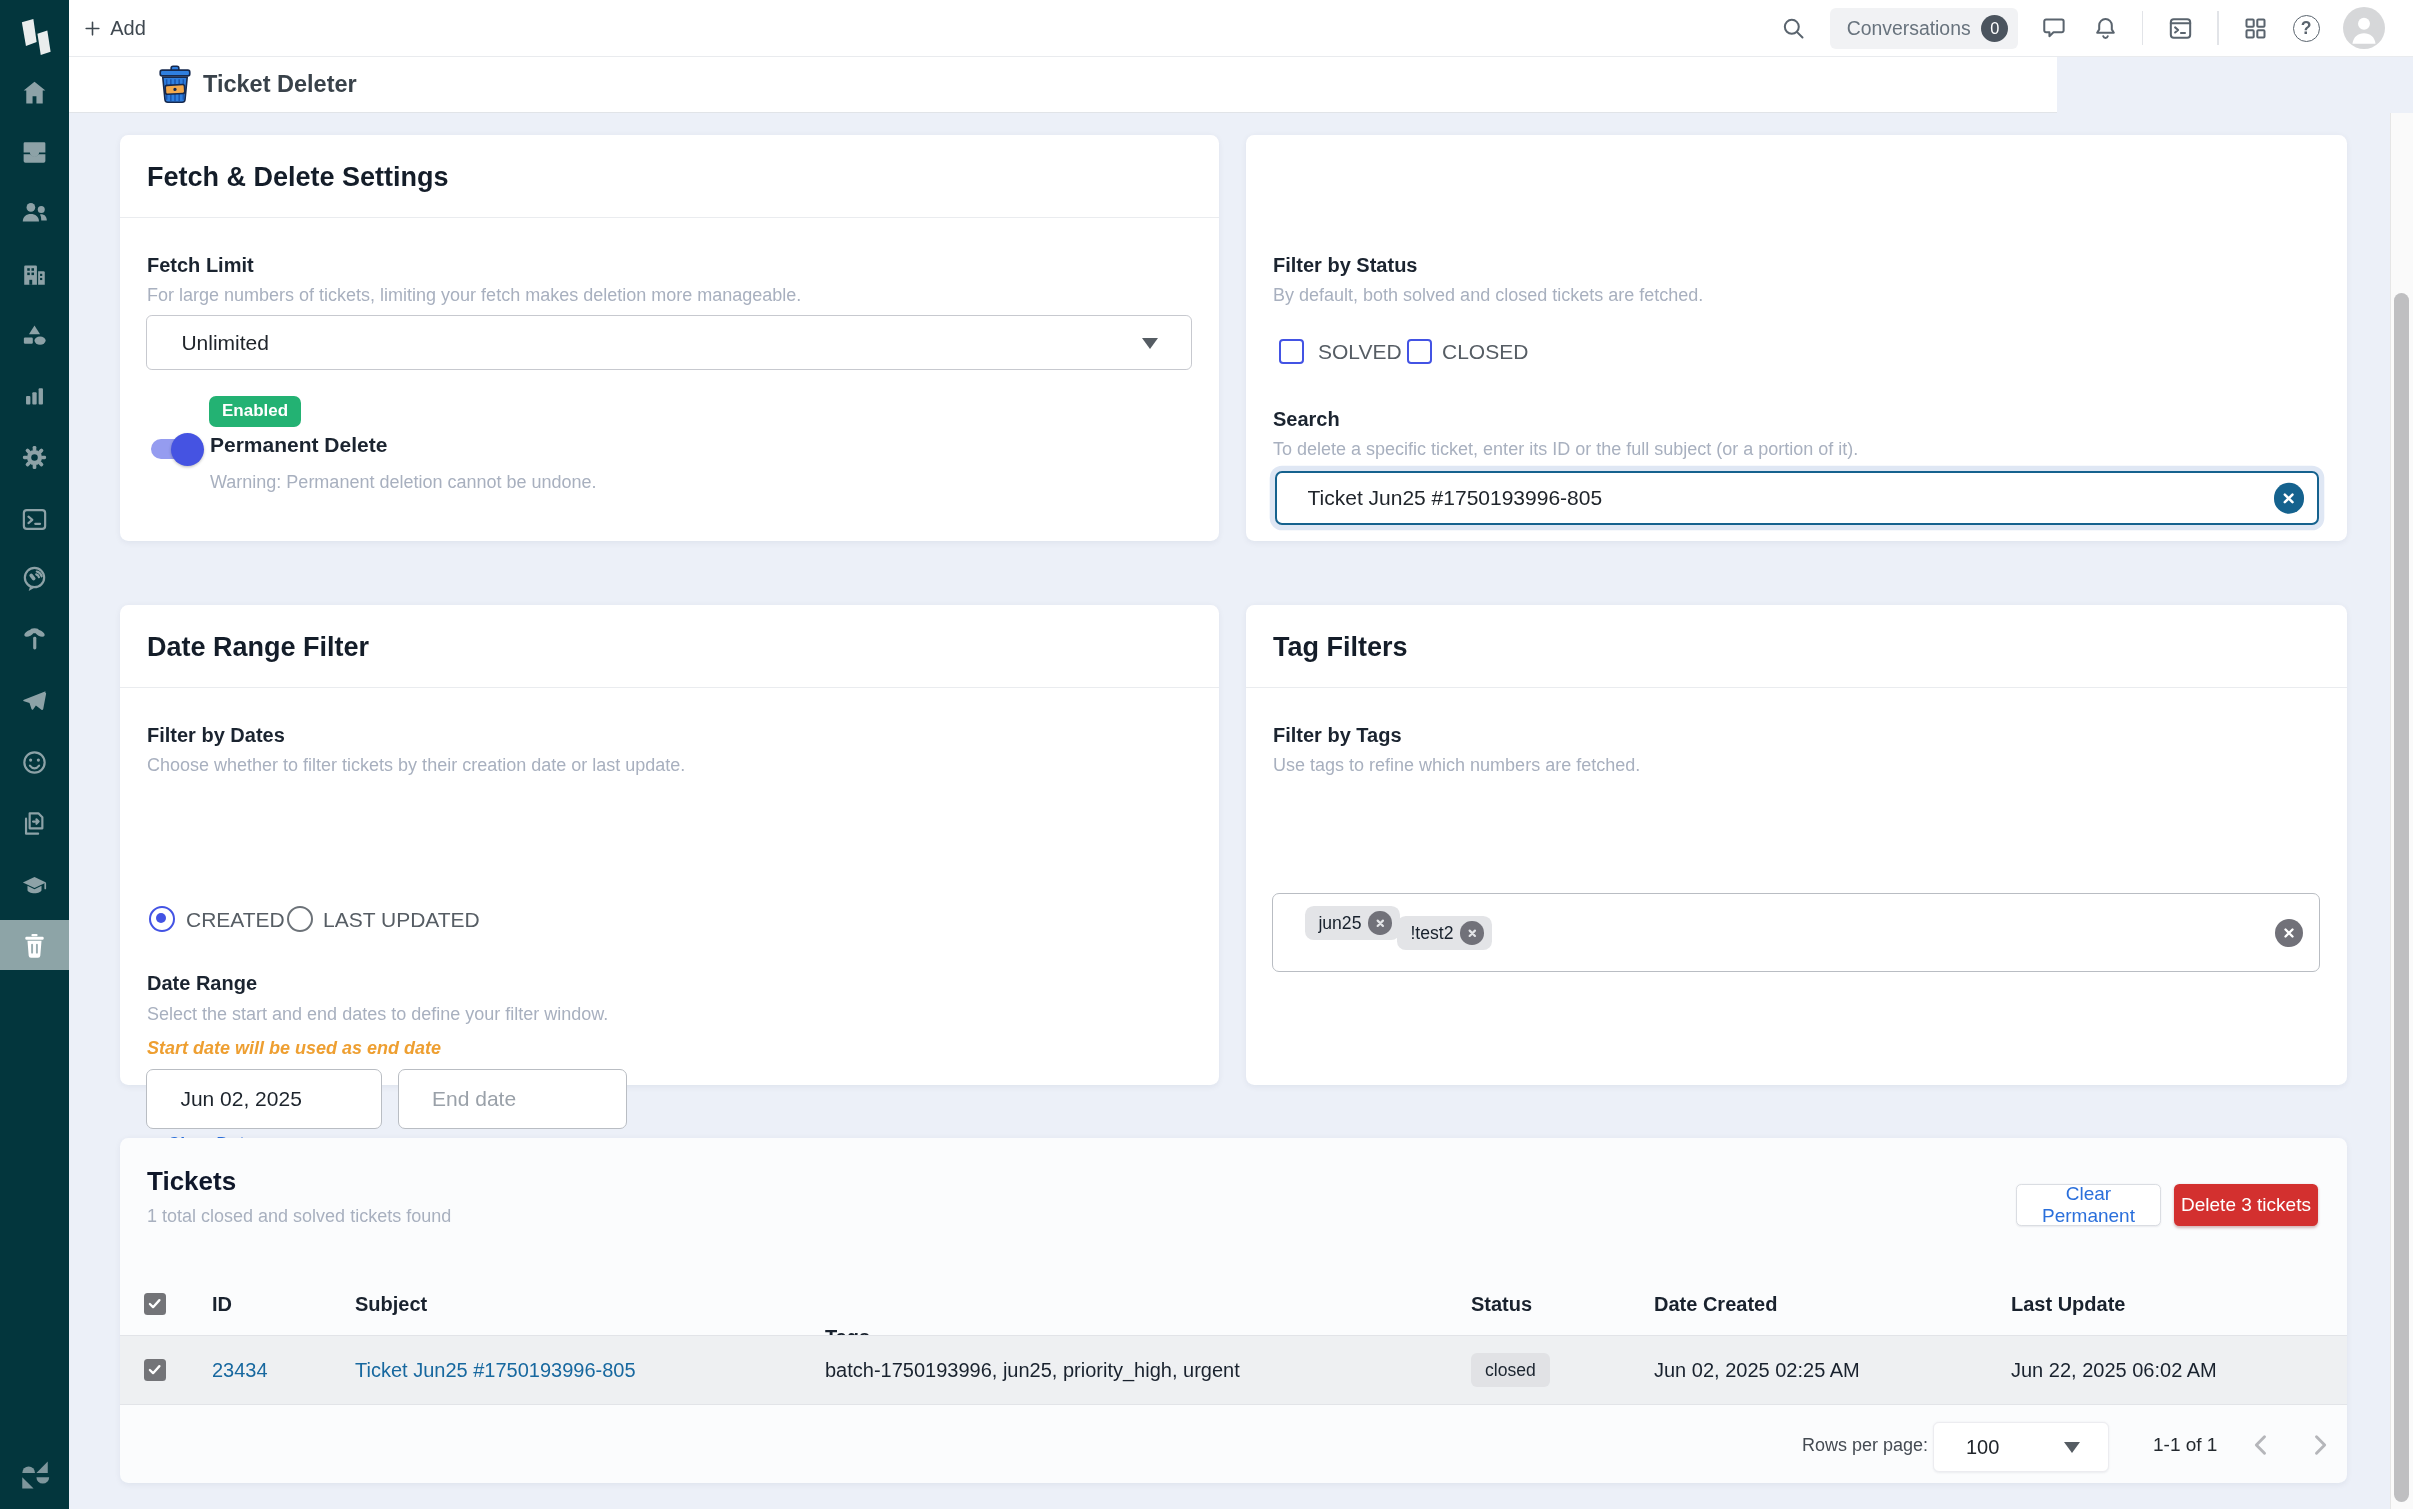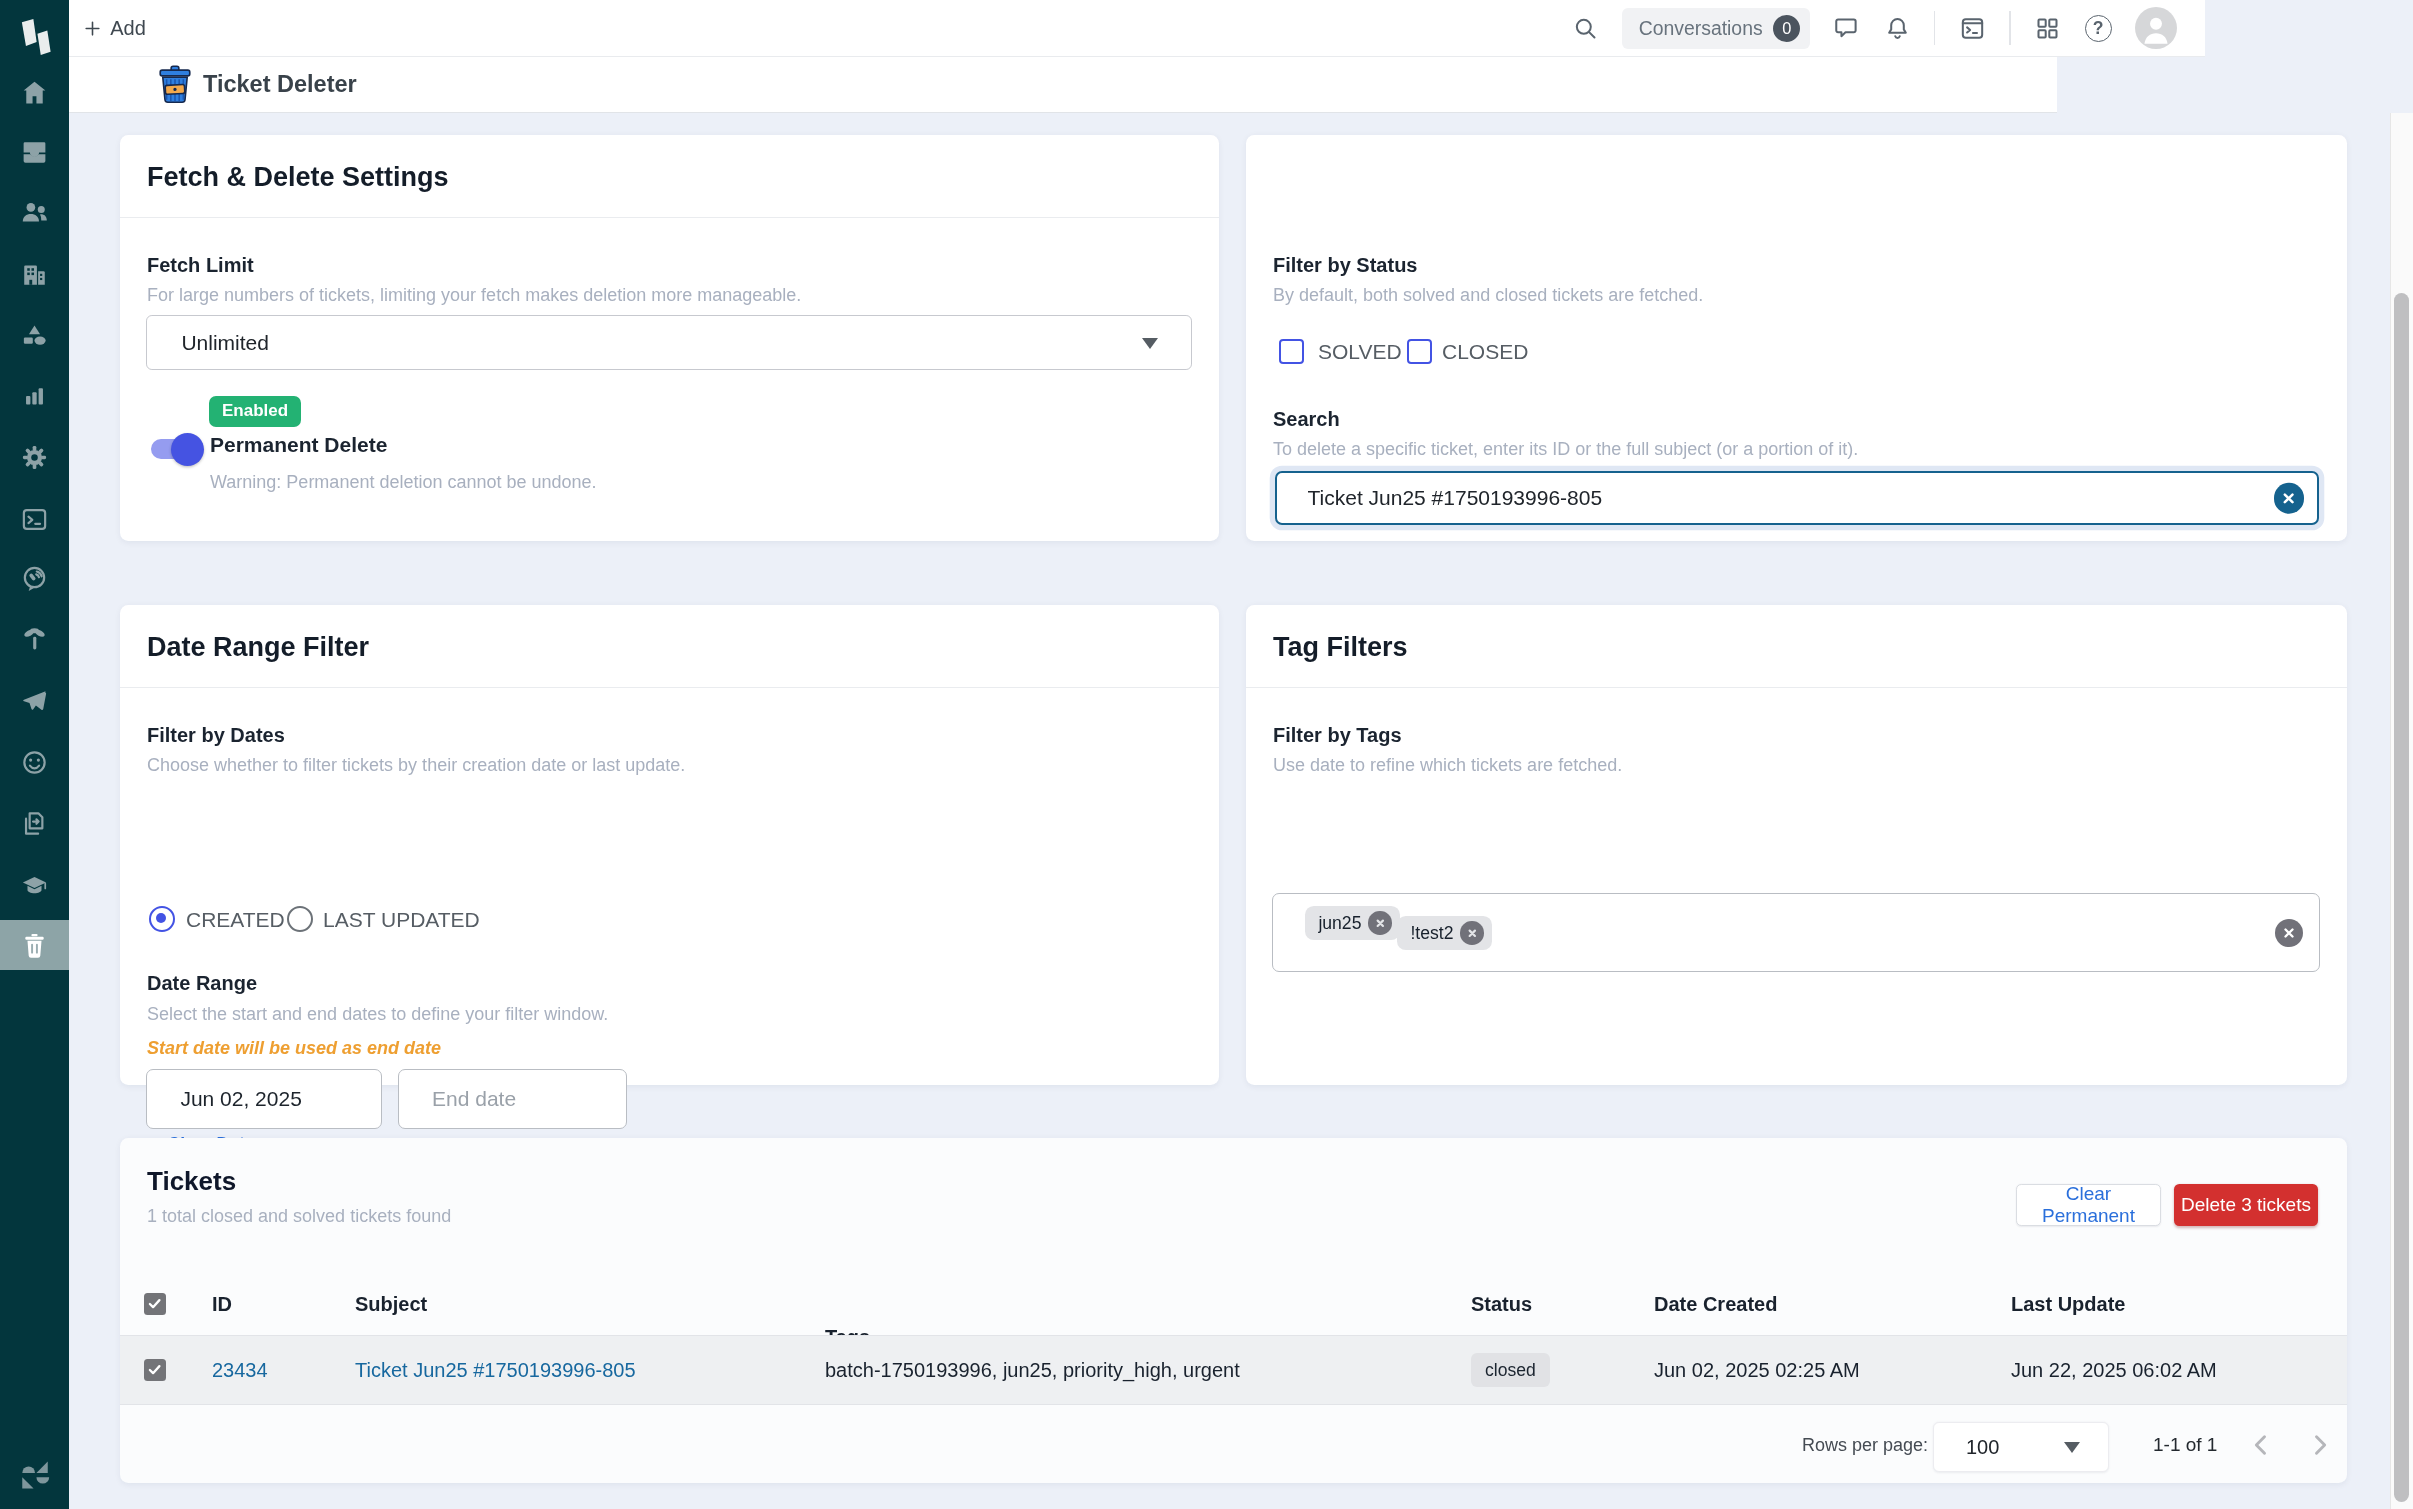--- a/index.html
+++ b/index.html
@@ -12,21 +12,21 @@
   .sb-logo { position:absolute; left:11.7px; top:14px; width:46px; height:42px; }
   .nav-item { position:absolute; left:0; width:69px; height:50px; display:flex; align-items:center; justify-content:center; cursor:pointer; }
   .nav-item.selected { background:rgba(255,255,255,0.55); }
   .nav-item svg { width:29px; height:29px; }
   .sb-ic { fill:#8da2a7; }
   .sb-ic-s { stroke:#8da2a7; fill:none; stroke-width:1.8; stroke-linecap:round; stroke-linejoin:round; }
   .nav-item.selected .sb-ic { fill:#ffffff; }
   .zlogo { position:absolute; left:17.6px; top:1458px; width:34px; height:34px; }
 
   
-  .topbar { position:absolute; left:69px; top:0; width:2136px; height:57px; background:#ffffff; border-bottom:1.2px solid #e9ebee; z-index:4; }
+  .topbar { position:absolute; left:69px; top:0; width:2344px; height:57px; background:#ffffff; border-bottom:1.2px solid #e9ebee; z-index:4; }
   .tb-left { position:absolute; left:14px; top:0; height:56px; display:flex; align-items:center; gap:8.2px; cursor:pointer; }
   .tb-add-label { font-size:20px; font-weight:500; color:#3f4850; }
   .tb-right { position:absolute; right:28px; top:0; height:56px; display:flex; align-items:center; gap:23.5px; }
   .tb-ic { stroke:#5a646e; fill:none; stroke-width:1.8; stroke-linecap:round; stroke-linejoin:round; width:27px; height:27px; }
   .tb-pill { display:flex; align-items:center; gap:10.6px; background:#f1f2f4; border-radius:5.9px; padding:7px 9.4px 7px 16.4px; cursor:pointer; }
   .tb-pill-label { font-size:19.4px; color:#68737d; }
   .tb-badge { width:27px; height:27px; border-radius:50%; background:#4b545e; color:#fff; font-size:16.4px; display:flex; align-items:center; justify-content:center; }
   .tb-div { width:1.2px; height:34px; background:#e2e4e8; }
   .tb-help { width:27px; height:27px; border-radius:50%; border:1.8px solid #5a646e; color:#5a646e; font-size:17.6px; font-weight:700; display:flex; align-items:center; justify-content:center; cursor:pointer; }
   .tb-avatar { width:42px; height:42px; border-radius:50%; background:#d6d7d9; position:relative; overflow:hidden; cursor:pointer; }
@@ -366,21 +366,21 @@
         <input type="text" placeholder="End date" style="">
       </div>
       <button class="btn-outline-sm" style="left:27.6px; top:533px; width:127px;">Clear Date Range</button>
     </section>
 
     <section class="card" style="left:1177px; top:492px; width:1101px; height:480px;">
       <div class="card-head">
         <h2 class="card-title">Tag Filters</h2>
       </div>
       <div class="sec-label" style="left:27px; top:119px;">Filter by Tags</div>
-      <div class="sec-help" style="left:27px; top:150px;">Use date to refine which tickets are fetched.</div>
+      <div class="sec-help" style="left:27px; top:150px;">Use tags to refine which numbers are fetched.</div>
       <div class="tags-box" style="left:26.4px; top:288px; width:1048px; height:79px;">
         <div class="chip" style="left:32px; top:12px;">
           <span class="chip-label">jun25</span>
           <span class="xcirc" style="width:23.5px; height:23.5px; background:#717179;">
             <svg width="10.6" height="10.6" viewBox="0 0 24 24">
                 <path d="M6 6l12 12M18 6 6 18" stroke="#e3e4e7" stroke-width="5" stroke-linecap="round"></path>
               </svg>
           </span>
         </div>
         <div class="chip" style="left:124px; top:22px;">

